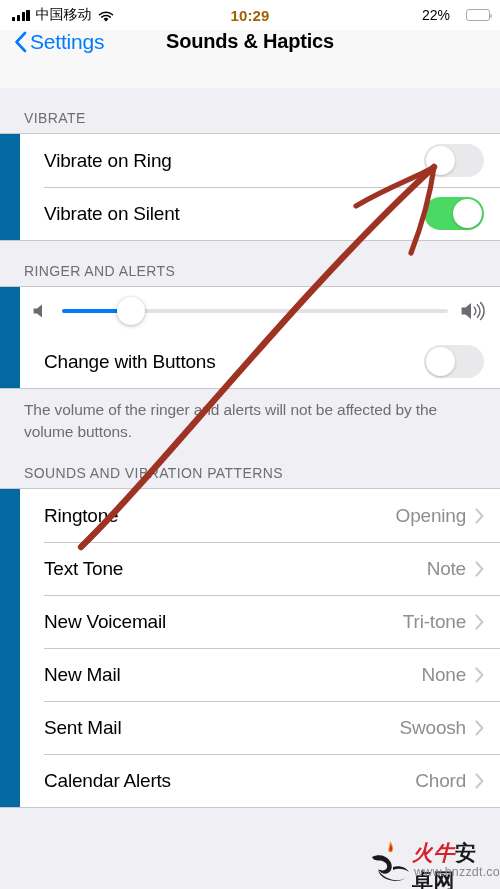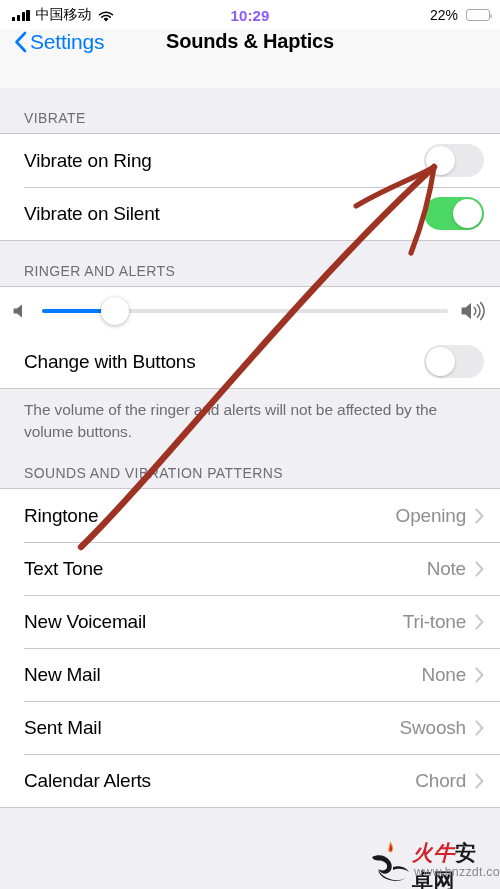--- a/index.html
+++ b/index.html
@@ -12,22 +12,22 @@
   }
   .phone{position:relative;width:500px;height:889px;overflow:hidden;background:#efeff4;}
 
   
   .statusbar{
     position:relative;height:30px;background:#fff;
     display:flex;align-items:center;text-align:center;
   }
   .sb-left{position:absolute;left:12px;top:0;height:30px;display:flex;align-items:center;gap:6px;}
   .sb-center{position:absolute;left:0;right:0;top:0;height:30px;display:flex;align-items:center;justify-content:center;}
-  .sb-right{position:absolute;right:10px;top:0;height:30px;display:flex;align-items:center;gap:8px;}
-  .sb-time{font-size:15px;font-weight:bold;color:#8b5cf6;letter-spacing:0.1px;}
+  .sb-right{position:absolute;right:10px;top:0;height:30px;display:flex;align-items:center;gap:16px;}
+  .sb-time{font-size:15px;font-weight:bold;color:#a16207;letter-spacing:0.1px;}
   .carrier{font-size:14px;color:#000;font-family:"DejaVu Sans",sans-serif;}
   .bars{display:flex;align-items:flex-end;gap:1.6px;height:11px;}
   .bars i{display:block;width:3.2px;background:#000;border-radius:0.6px;}
   .bars i:nth-child(1){height:4px;}
   .bars i:nth-child(2){height:6px;}
   .bars i:nth-child(3){height:8.5px;}
   .bars i:nth-child(4){height:11px;}
   .wifi{width:16px;height:12px;position:relative;}
   .batt-pct{font-size:14px;color:#000;}
   .batt{width:24px;height:11.5px;border:1.3px solid #a9a9ad;border-radius:3px;position:relative;padding:1.2px;box-sizing:border-box;}
@@ -44,21 +44,21 @@
   .chev-back{width:13px;height:22px;flex:none;}
   .back-label{font-size:21px;color:#007aff;letter-spacing:-0.2px;}
   .nav-title{width:100%;text-align:center;font-size:20px;font-weight:bold;color:#000;letter-spacing:-0.2px;}
 
   
   .scroll{position:absolute;left:0;right:0;top:88px;bottom:0;background:#efeff4;}
   .sect-header{
     font-size:14px;color:#6d6d72;letter-spacing:0.4px;
     padding:22px 0 7px 24px;text-transform:uppercase;
   }
-  .group{background:#0369a1;border-top:0.5px solid #c8c7cc;border-bottom:0.5px solid #c8c7cc;}
+  .group{background:#0369a1;border-top:0.5px solid #c8c7cc;border-bottom:0.5px solid #c8c7cc;padding-left:20px;}
   .row{
     position:relative;height:53px;display:flex;align-items:center;
     padding:0 16px 0 24px;background:#fff;box-sizing:border-box;
   }
   .row + .row::before{
     content:"";position:absolute;left:24px;right:0;top:0;height:0.5px;background:#c8c7cc;
   }
   .row-label{font-size:19px;color:#000;letter-spacing:-0.2px;}
   .row-right{margin-left:auto;display:flex;align-items:center;gap:9px;}
   .row-value{font-size:19px;color:#8e8e93;letter-spacing:-0.2px;}

